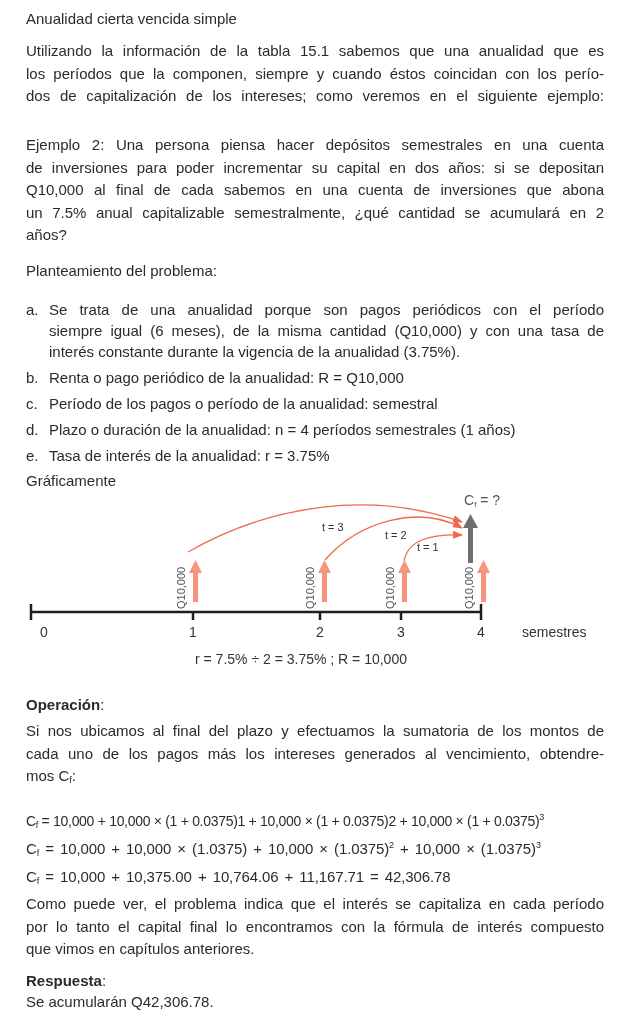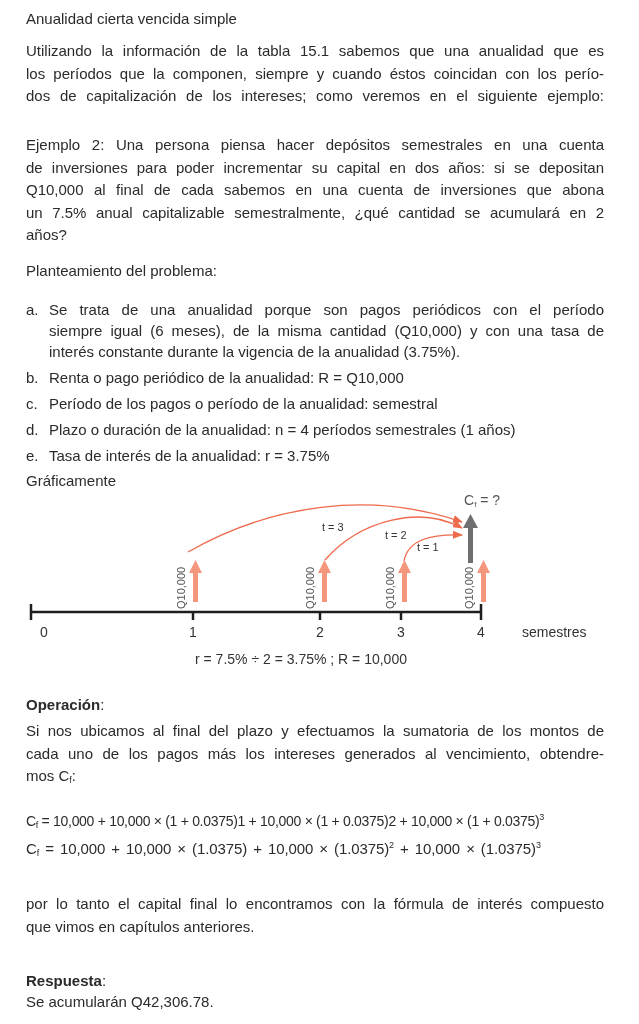--- a/index.html
+++ b/index.html
@@ -153,23 +153,27 @@
   <span style="display:block;"><span>mos C</span><sub class="f">f</sub><span>:</span></span>
 </div>
 
 <div class="txt" style="top:810px; width:600px;">
   <div class="eq" style="font-size:14px; letter-spacing:-0.3px;">
     <span>C</span><sub class="f">f</sub><span> = 10,000 + 10,000 × (1 + 0.0375)1 + 10,000 × (1 + 0.0375)2 + 10,000 × (1 + 0.0375)</span><sup>3</sup>
   </div>
   <div class="eq" style="margin-top:2px; word-spacing:2px;">
     <span>C</span><sub class="f">f</sub><span> = 10,000 + 10,000 × (1.0375) + 10,000 × (1.0375)</span><sup>2</sup><span> + 10,000 × (1.0375)</span><sup>3</sup>
   </div>
+  <div class="eq" style="margin-top:2px; word-spacing:2px;">
+    <span>C</span><sub class="f">f</sub><span> = 10,000 + 10,375.00 + 10,764.06 + 11,167.71 = 42,306.78</span>
+  </div>
 </div>
 
 <div class="txt" style="top:893px; line-height:22.5px;">
+  <span class="line-justify">Como puede ver, el problema indica que el interés se capitaliza en cada período</span>
   <span class="line-justify">por lo tanto el capital final lo encontramos con la fórmula de interés compuesto</span>
   <span style="display:block;">que vimos en capítulos anteriores.</span>
 </div>
 
 <div class="txt" style="top:970px; line-height:21px;">
   <div>
     <span class="bold">Respuesta</span><span>:</span>
   </div>
   <div class="ital">Se acumularán Q42,306.78.</div>
 </div>

